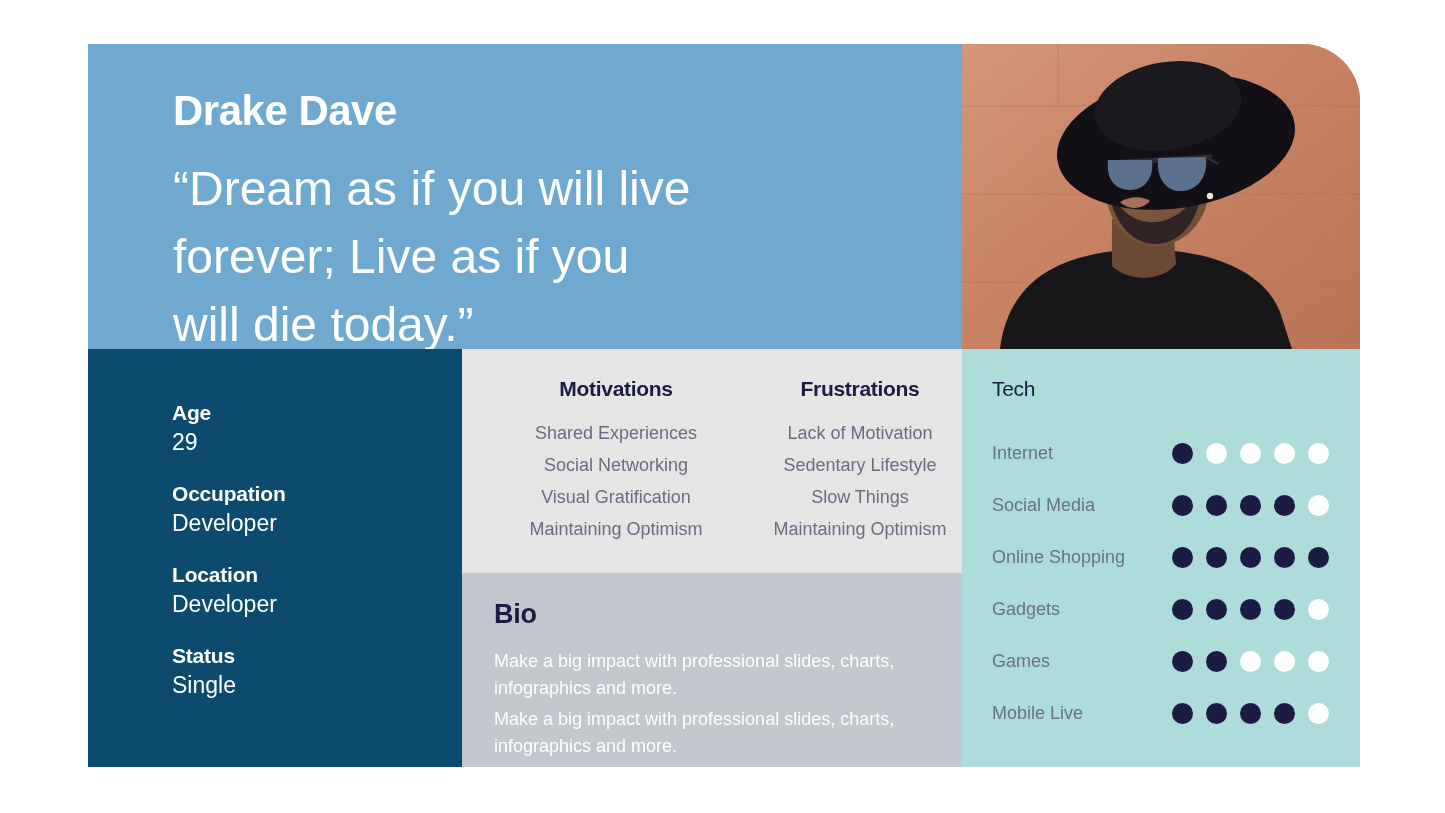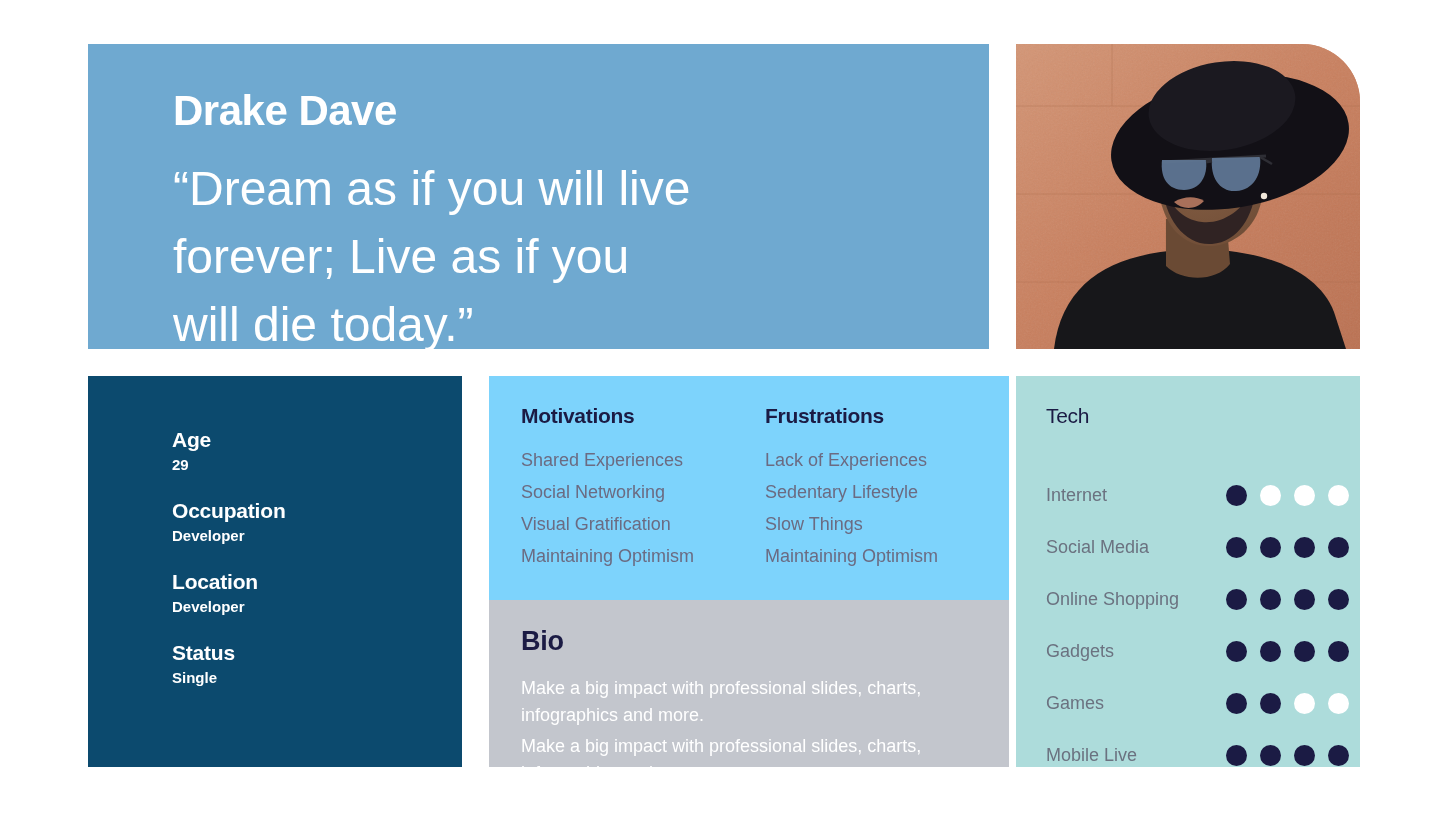--- a/index.html
+++ b/index.html
@@ -18,21 +18,20 @@
     position: absolute;
     left: 88px;
     top: 44px;
     width: 1272px;
     height: 723px;
     border-top-right-radius: 58px;
     overflow: hidden;
     display: grid;
     grid-template-columns: 374px 500px 398px;
     grid-template-rows: 305px 418px;
-    gap: 27px;
   }
 
   
   .header-blue {
     grid-column: 1 / span 2;
     grid-row: 1;
     background: #6FA9D0;
     padding: 45px 0 0 85px;
     box-sizing: border-box;
   }
@@ -72,39 +71,40 @@
     box-sizing: border-box;
   }
   .demo-label {
     font-size: 21px;
     font-weight: bold;
     color: #ffffff;
     margin: 0 0 4px 0;
     letter-spacing: -0.2px;
   }
   .demo-value {
-    font-size: 15px;
+    font-size: 23px;
     color: #ffffff;
     margin: 0 0 26px 0;
-    font-weight: 700;
+    font-weight: 400;
   }
   .demo-value:last-child { margin-bottom: 0; }
 
   
   .middle-col {
     grid-column: 2;
     grid-row: 2;
     display: grid;
     grid-template-rows: 224px 194px;
   }
   .mot-frus {
-    background: #7dd3fc;
+    background: #e5e5e5;
     display: flex;
     padding: 28px 0 0 32px;
     box-sizing: border-box;
+    text-align: center;
   }
   .mf-column { width: 244px; }
   .mf-heading {
     font-size: 21px;
     font-weight: bold;
     color: #1B1B44;
     margin: 0 0 22px 0;
     letter-spacing: -0.3px;
   }
   .mf-item {
@@ -143,21 +143,21 @@
   }
   .tech-heading {
     font-size: 21px;
     font-weight: normal;
     color: #1B1B44;
     margin: 0 0 26px 0;
     letter-spacing: -0.3px;
   }
   .tech-row {
     display: flex;
-    align-items: flex-end;
+    align-items: center;
     height: 52px;
   }
   .tech-label {
     font-size: 18px;
     color: #6B7280;
     width: 180px;
     font-weight: 400;
   }
   .tech-dots { display: flex; gap: 13px; }
   .dot {
@@ -257,21 +257,21 @@
     <div class="mot-frus">
       <div class="mf-column">
         <p class="mf-heading">Motivations</p>
         <p class="mf-item">Shared Experiences</p>
         <p class="mf-item">Social Networking</p>
         <p class="mf-item">Visual Gratification</p>
         <p class="mf-item">Maintaining Optimism</p>
       </div>
       <div class="mf-column">
         <p class="mf-heading">Frustrations</p>
-        <p class="mf-item">Lack of Experiences</p>
+        <p class="mf-item">Lack of Motivation</p>
         <p class="mf-item">Sedentary Lifestyle</p>
         <p class="mf-item">Slow Things</p>
         <p class="mf-item">Maintaining Optimism</p>
       </div>
     </div>
 
     <div class="bio-panel">
       <p class="bio-heading">Bio</p>
       <p class="bio-para">Make a big impact with professional slides, charts, infographics and more.</p>
       <p class="bio-para">Make a big impact with professional slides, charts, infographics and more.</p>

